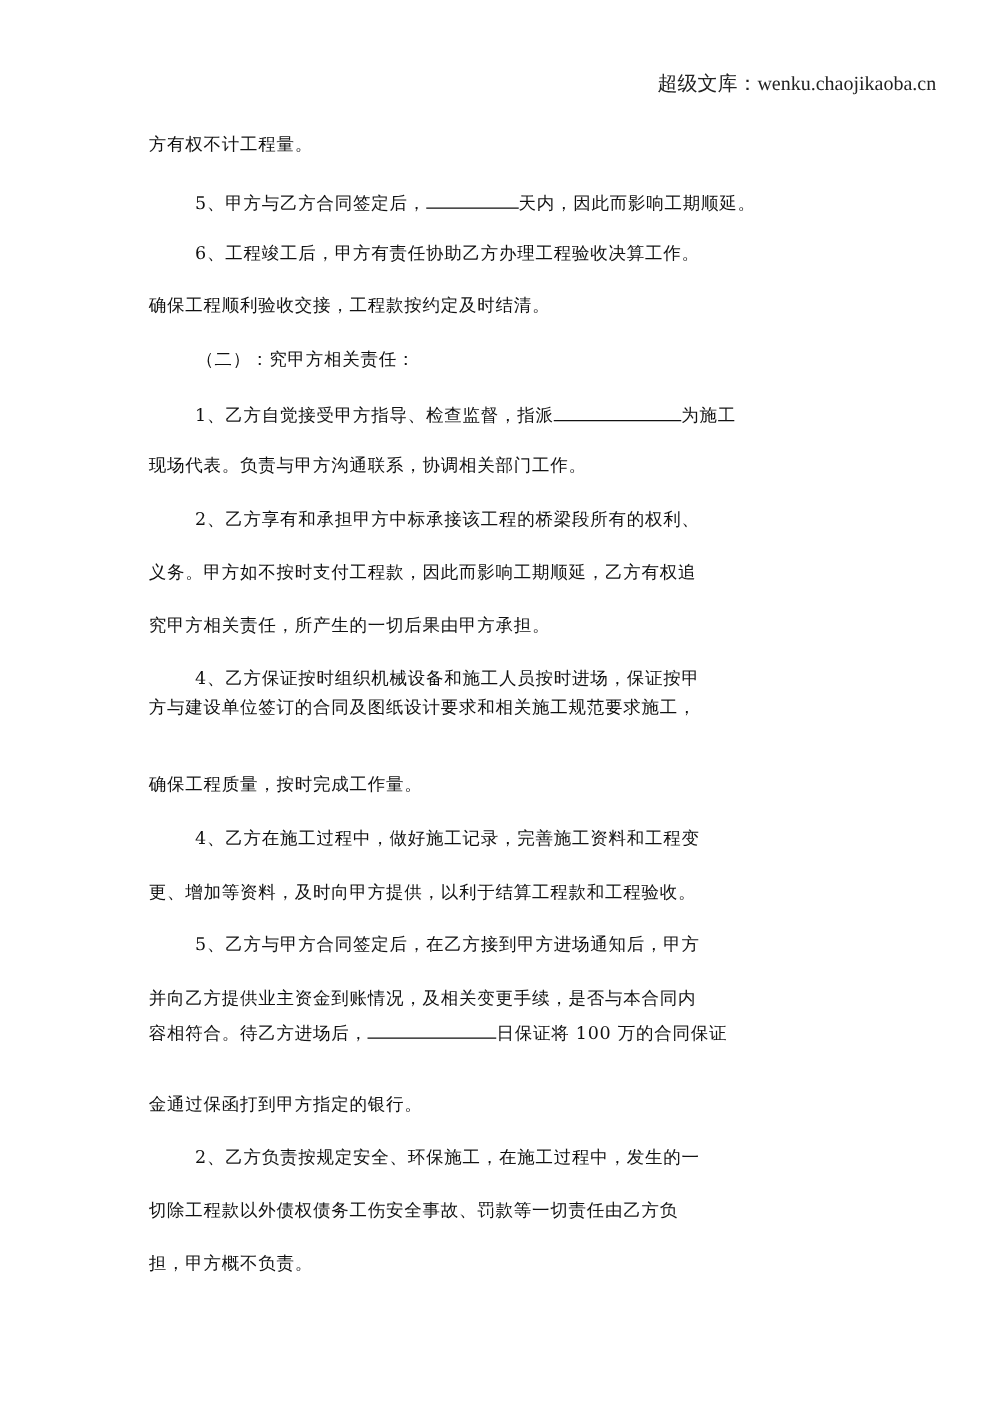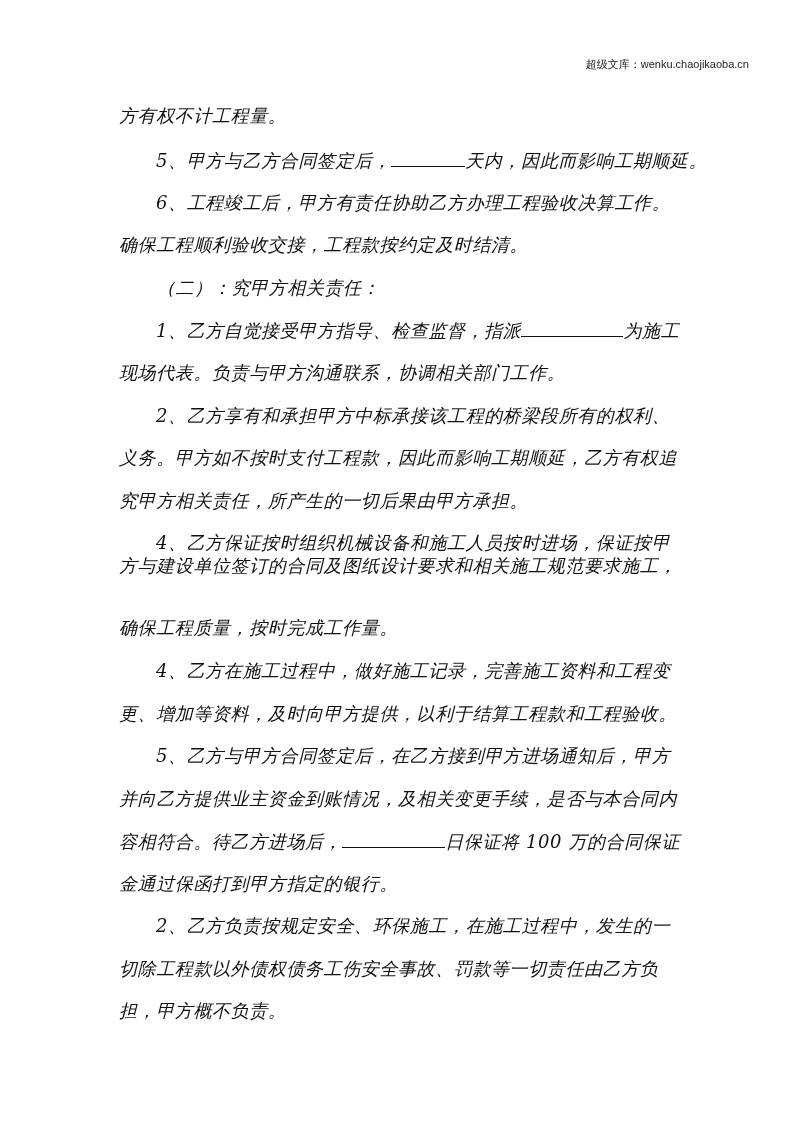--- a/index.html
+++ b/index.html
@@ -1,22 +1,22 @@
 <!DOCTYPE html>
 <html><head>
 <meta charset="utf-8">
 <style>
   html, body { margin: 0; padding: 0; background: #ffffff; }
   body { width: 793px; height: 1122px; position: relative; overflow: hidden;
          font-family: "DejaVu Serif", "Liberation Serif", serif; color: #111; }
-  .header { position: absolute; top: 57px; right: 44px; font-size: 11px; color: #222;
-            font-family: Liberation Sans, sans-serif; }
+  .header { position: absolute; top: 57px; right: 44px; font-size: 16px; color: #222;
+            font-family: Liberation Serif, serif; }
   .page { position: absolute; left: 119px; top: 0; width: 555px; }
-  .line { position: absolute; left: 0; white-space: nowrap; font-size: 18px; line-height: 24px;
-          letter-spacing: 0.6px; font-style: italic; }
+  .line { position: absolute; left: 0; white-space: nowrap; font-size: 14px; line-height: 24px;
+          letter-spacing: 0.6px; }
   .indent { left: 37px; }
   .blank { display: inline-block; border-bottom: 1px solid #111; height: 18px; vertical-align: baseline; }
 </style>
 </head>
 <body>
 
 <div class="header">超级文库：wenku.chaojikaoba.cn</div>
 
 <div class="page">
   <div class="line" style="top:104px">方有权不计工程量。</div>
@@ -41,21 +41,21 @@
 
   <div class="line indent" style="top:531px">4、乙方保证按时组织机械设备和施工人员按时进场，保证按甲</div>
   <div class="line" style="top:554px">方与建设单位签订的合同及图纸设计要求和相关施工规范要求施工，</div>
   <div class="line" style="top:616px">确保工程质量，按时完成工作量。</div>
 
   <div class="line indent" style="top:659px">4、乙方在施工过程中，做好施工记录，完善施工资料和工程变</div>
   <div class="line" style="top:702px">更、增加等资料，及时向甲方提供，以利于结算工程款和工程验收。</div>
 
   <div class="line indent" style="top:744px">5、乙方与甲方合同签定后，在乙方接到甲方进场通知后，甲方</div>
   <div class="line" style="top:787px">并向乙方提供业主资金到账情况，及相关变更手续，是否与本合同内</div>
-  <div class="line" style="top:829px">
+  <div class="line" style="top:812px">
     <span>容相符合。待乙方进场后，</span><span class="blank" style="width:103px"></span><span>日保证将 100 万的合同保证</span>
   </div>
   <div class="line" style="top:872px">金通过保函打到甲方指定的银行。</div>
 
   <div class="line indent" style="top:914px">2、乙方负责按规定安全、环保施工，在施工过程中，发生的一</div>
   <div class="line" style="top:957px">切除工程款以外债权债务工伤安全事故、罚款等一切责任由乙方负</div>
   <div class="line" style="top:999px">担，甲方概不负责。</div>
 </div>
 
 </body></html>

